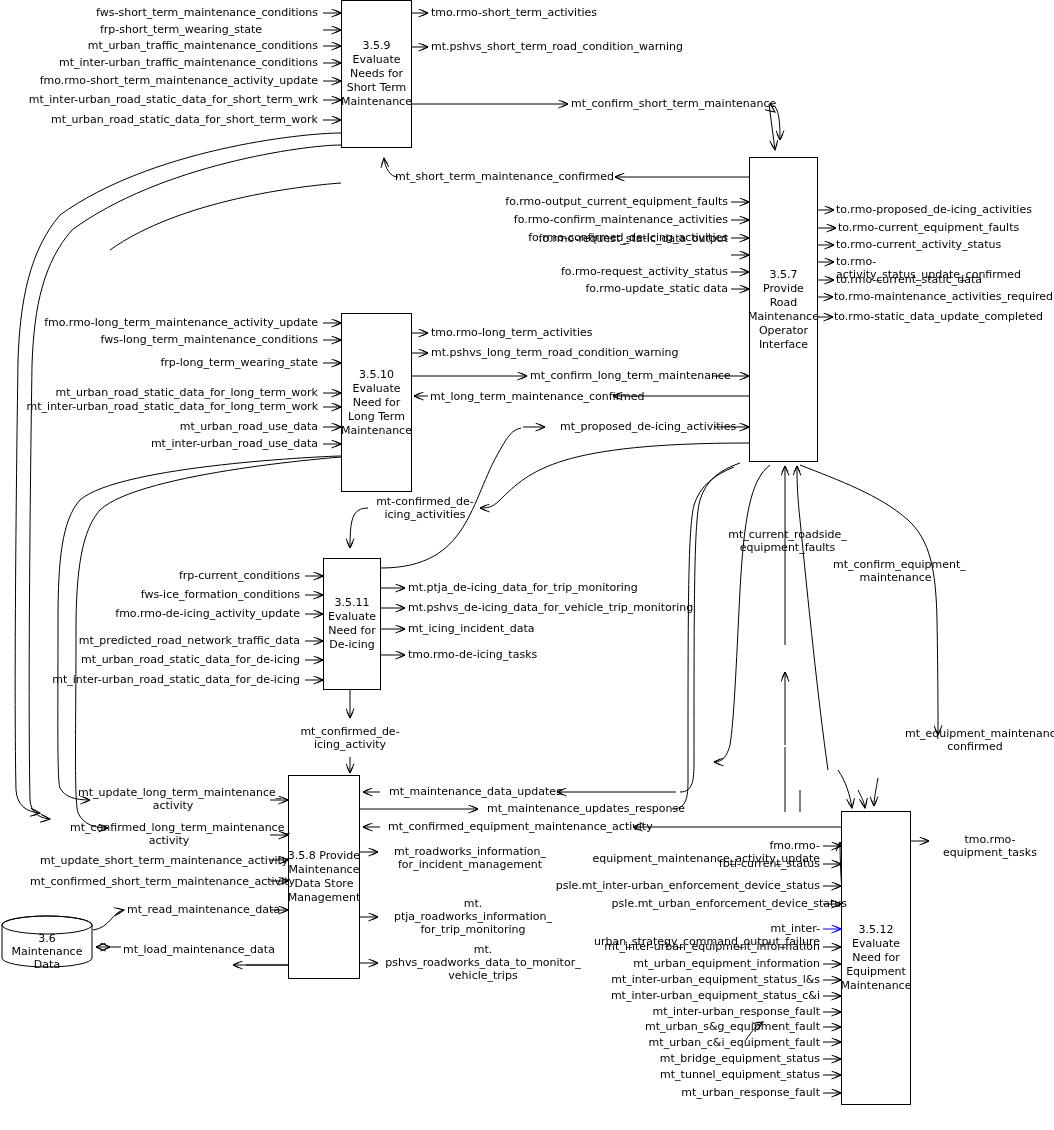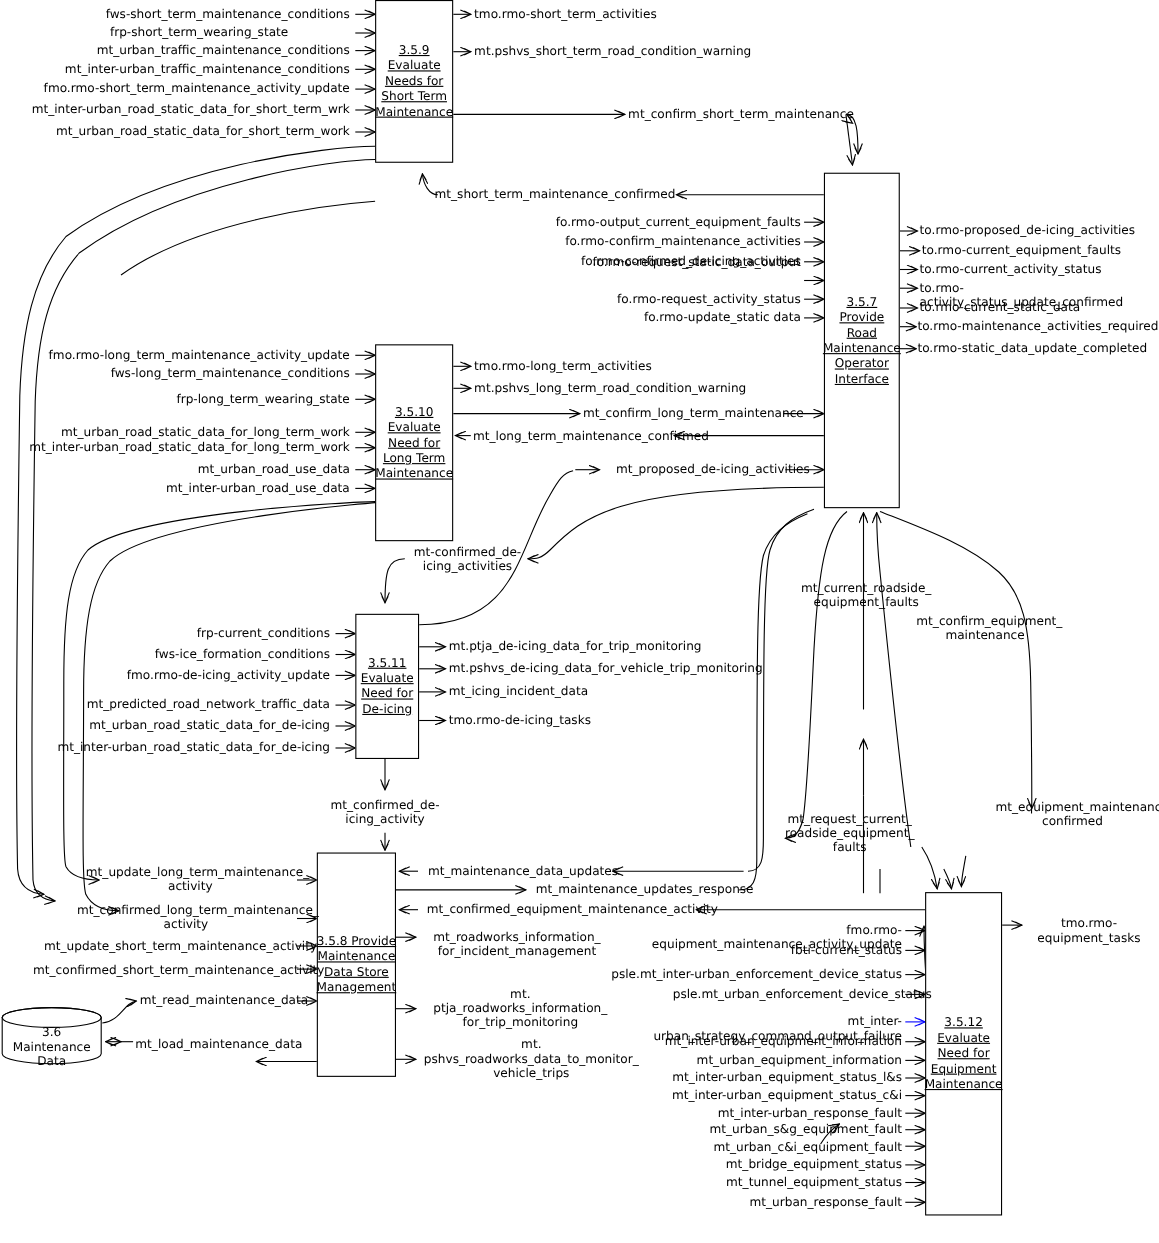--- a/index.html
+++ b/index.html
@@ -19,21 +19,21 @@
     background:#fff;
     box-sizing:border-box;
     display:flex;
     align-items:center;
     justify-content:center;
     text-align:center;
     font-size:11px;
     line-height:14px;
     color:#000;
   }
-  .pbox .ptxt{display:block;white-space:pre-line;text-decoration:underline;}
+  .pbox .ptxt{display:block;white-space:pre-line;}
   .lbl{
     position:absolute;
     font-size:11px;
     line-height:13px;
     color:#000;
     white-space:pre-line;
   }
   .lbl.r{text-align:right;}
   .lbl.l{text-align:left;}
   .lbl.c{text-align:center;}
@@ -422,19 +422,16 @@
   <div class="lbl r" style="left:545px;top:1068px;width:275px;">mt_tunnel_equipment_status</div>
   <div class="lbl r" style="left:545px;top:1086px;width:275px;">mt_urban_response_fault</div>
 
   <div class="lbl c" style="left:930px;top:833px;width:120px;">tmo.rmo-
 equipment_tasks</div>
 
   <div class="lbl c" style="left:725px;top:528px;width:125px;">mt_current_roadside_
 equipment_faults</div>
   <div class="lbl c" style="left:833px;top:558px;width:125px;">mt_confirm_equipment_
 maintenance</div>
-  <div class="lbl c" style="left:710px;top:738px;width:125px;">mt_request_current_
-roadside_equipment_
-faults</div>
   <div class="lbl c" style="left:905px;top:727px;width:140px;">mt_equipment_maintenance_
 confirmed</div>
 
 </div>
 
 </body></html>

